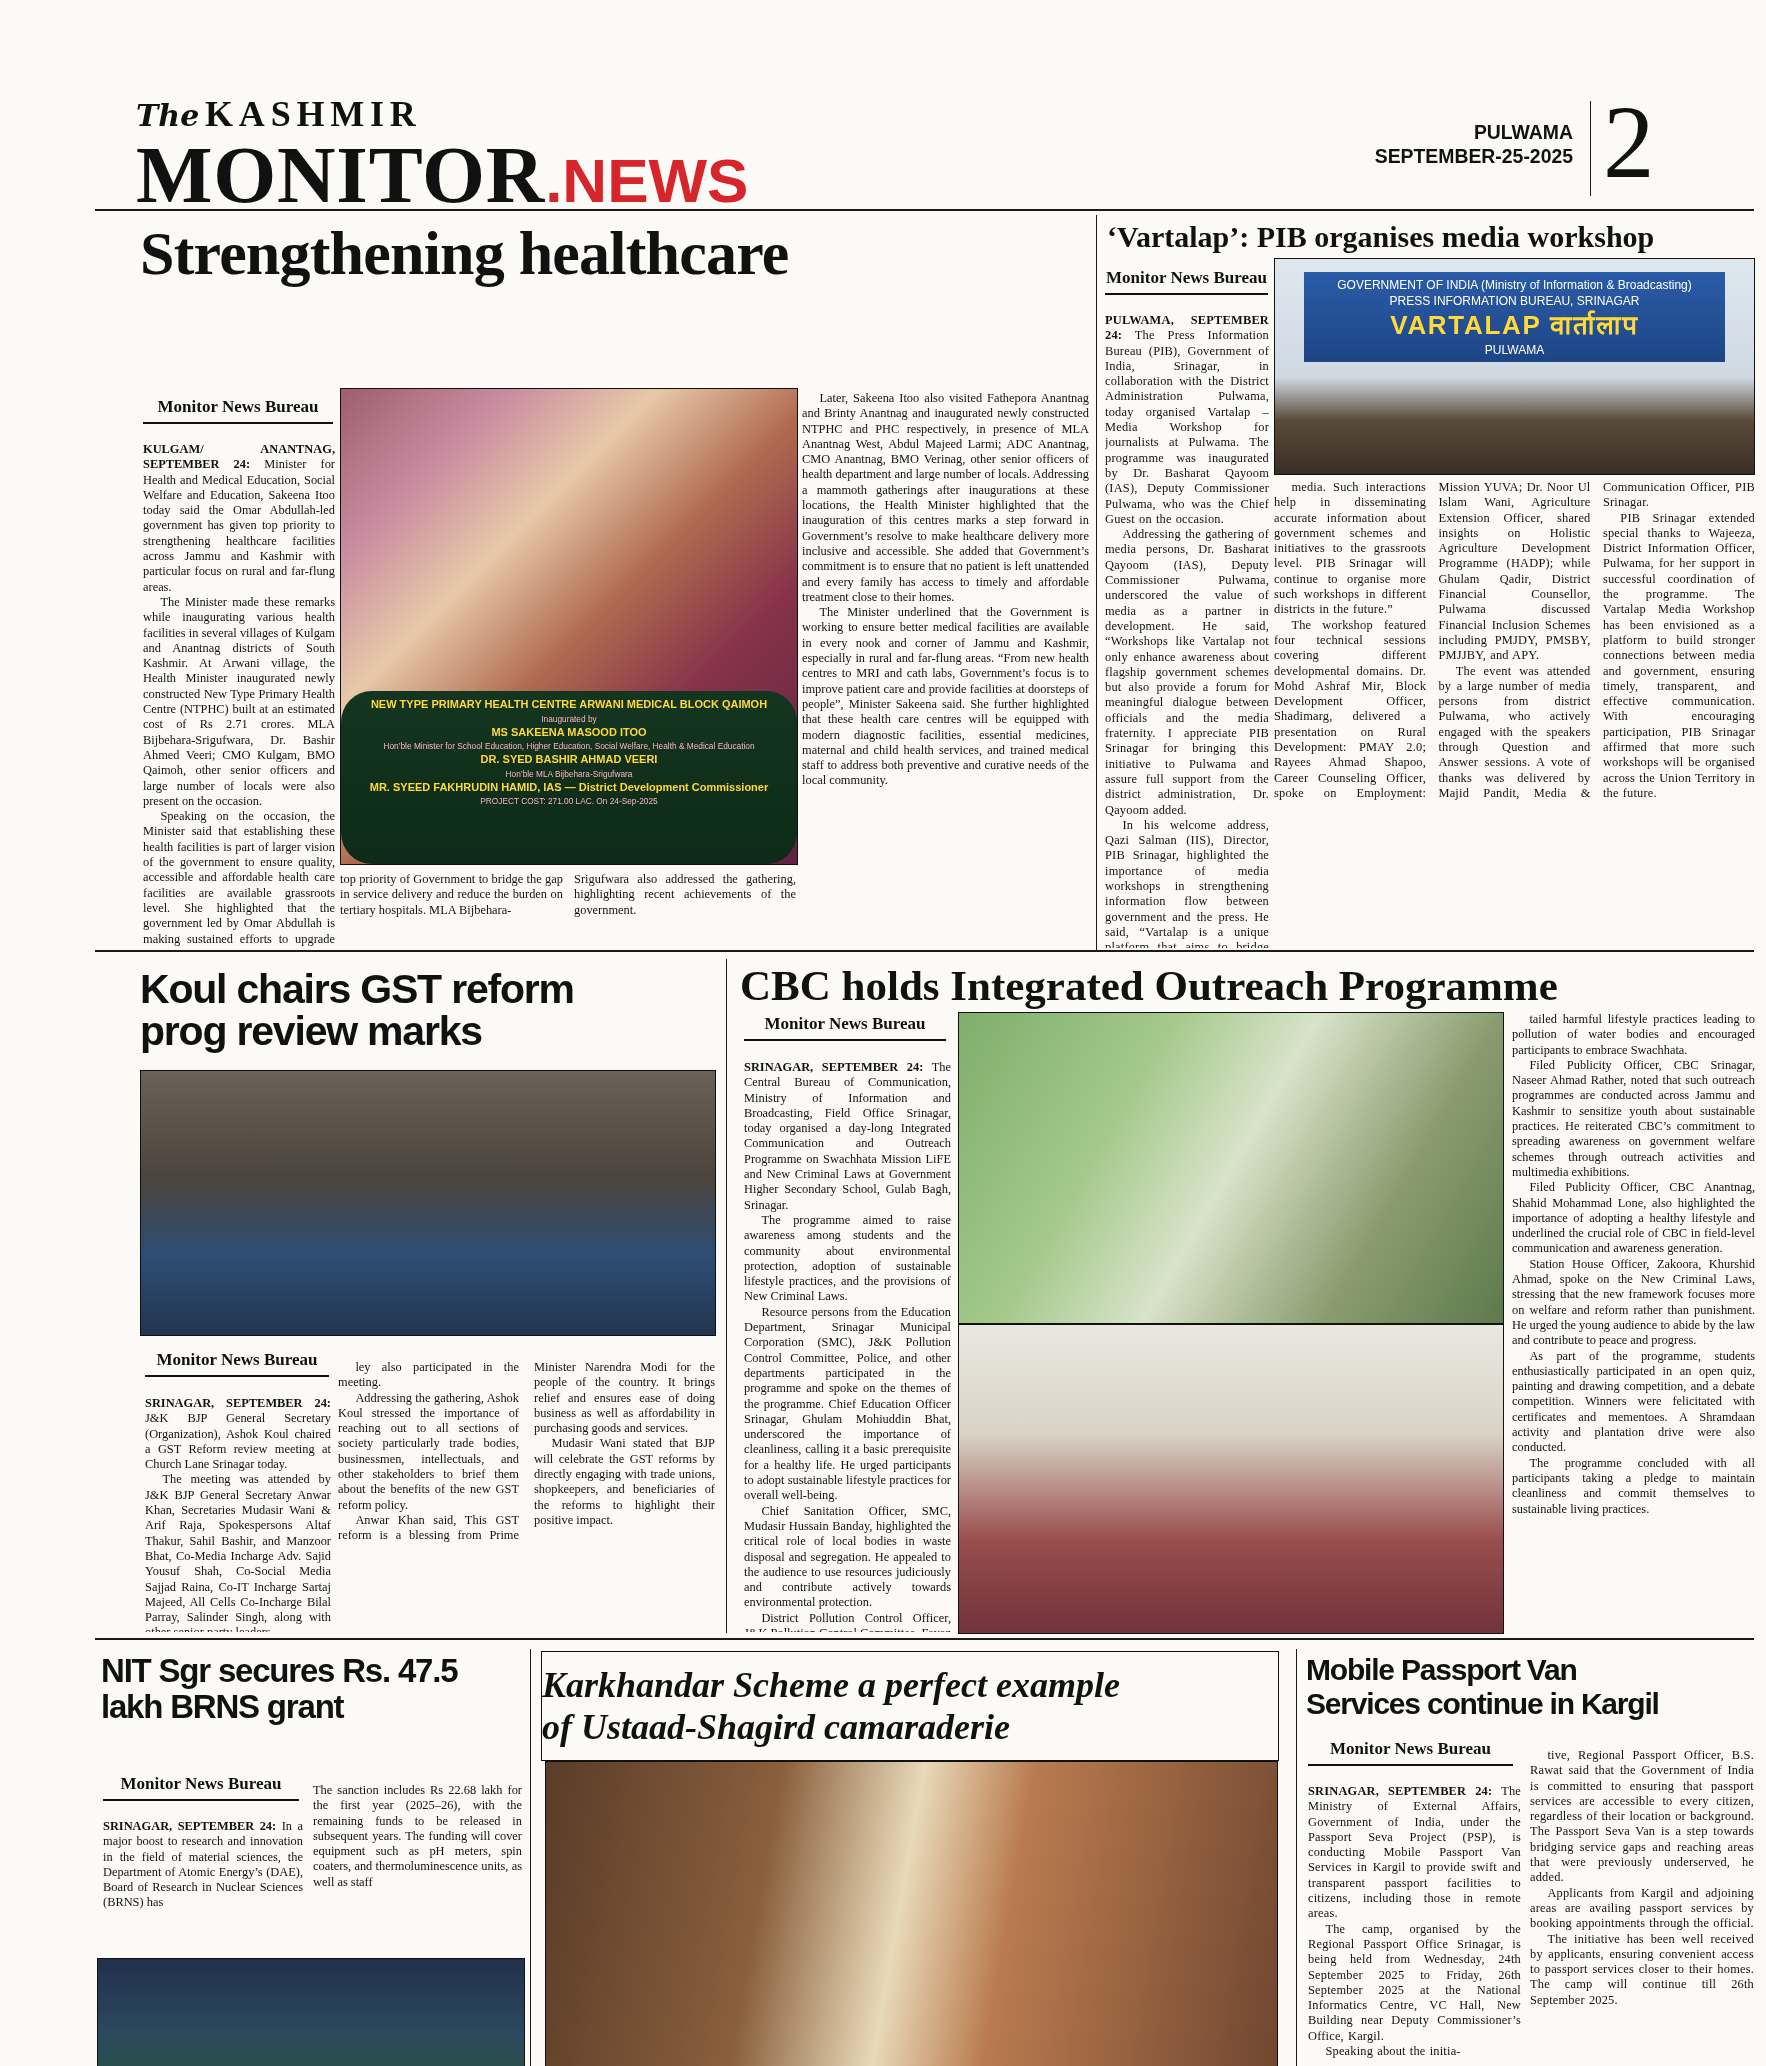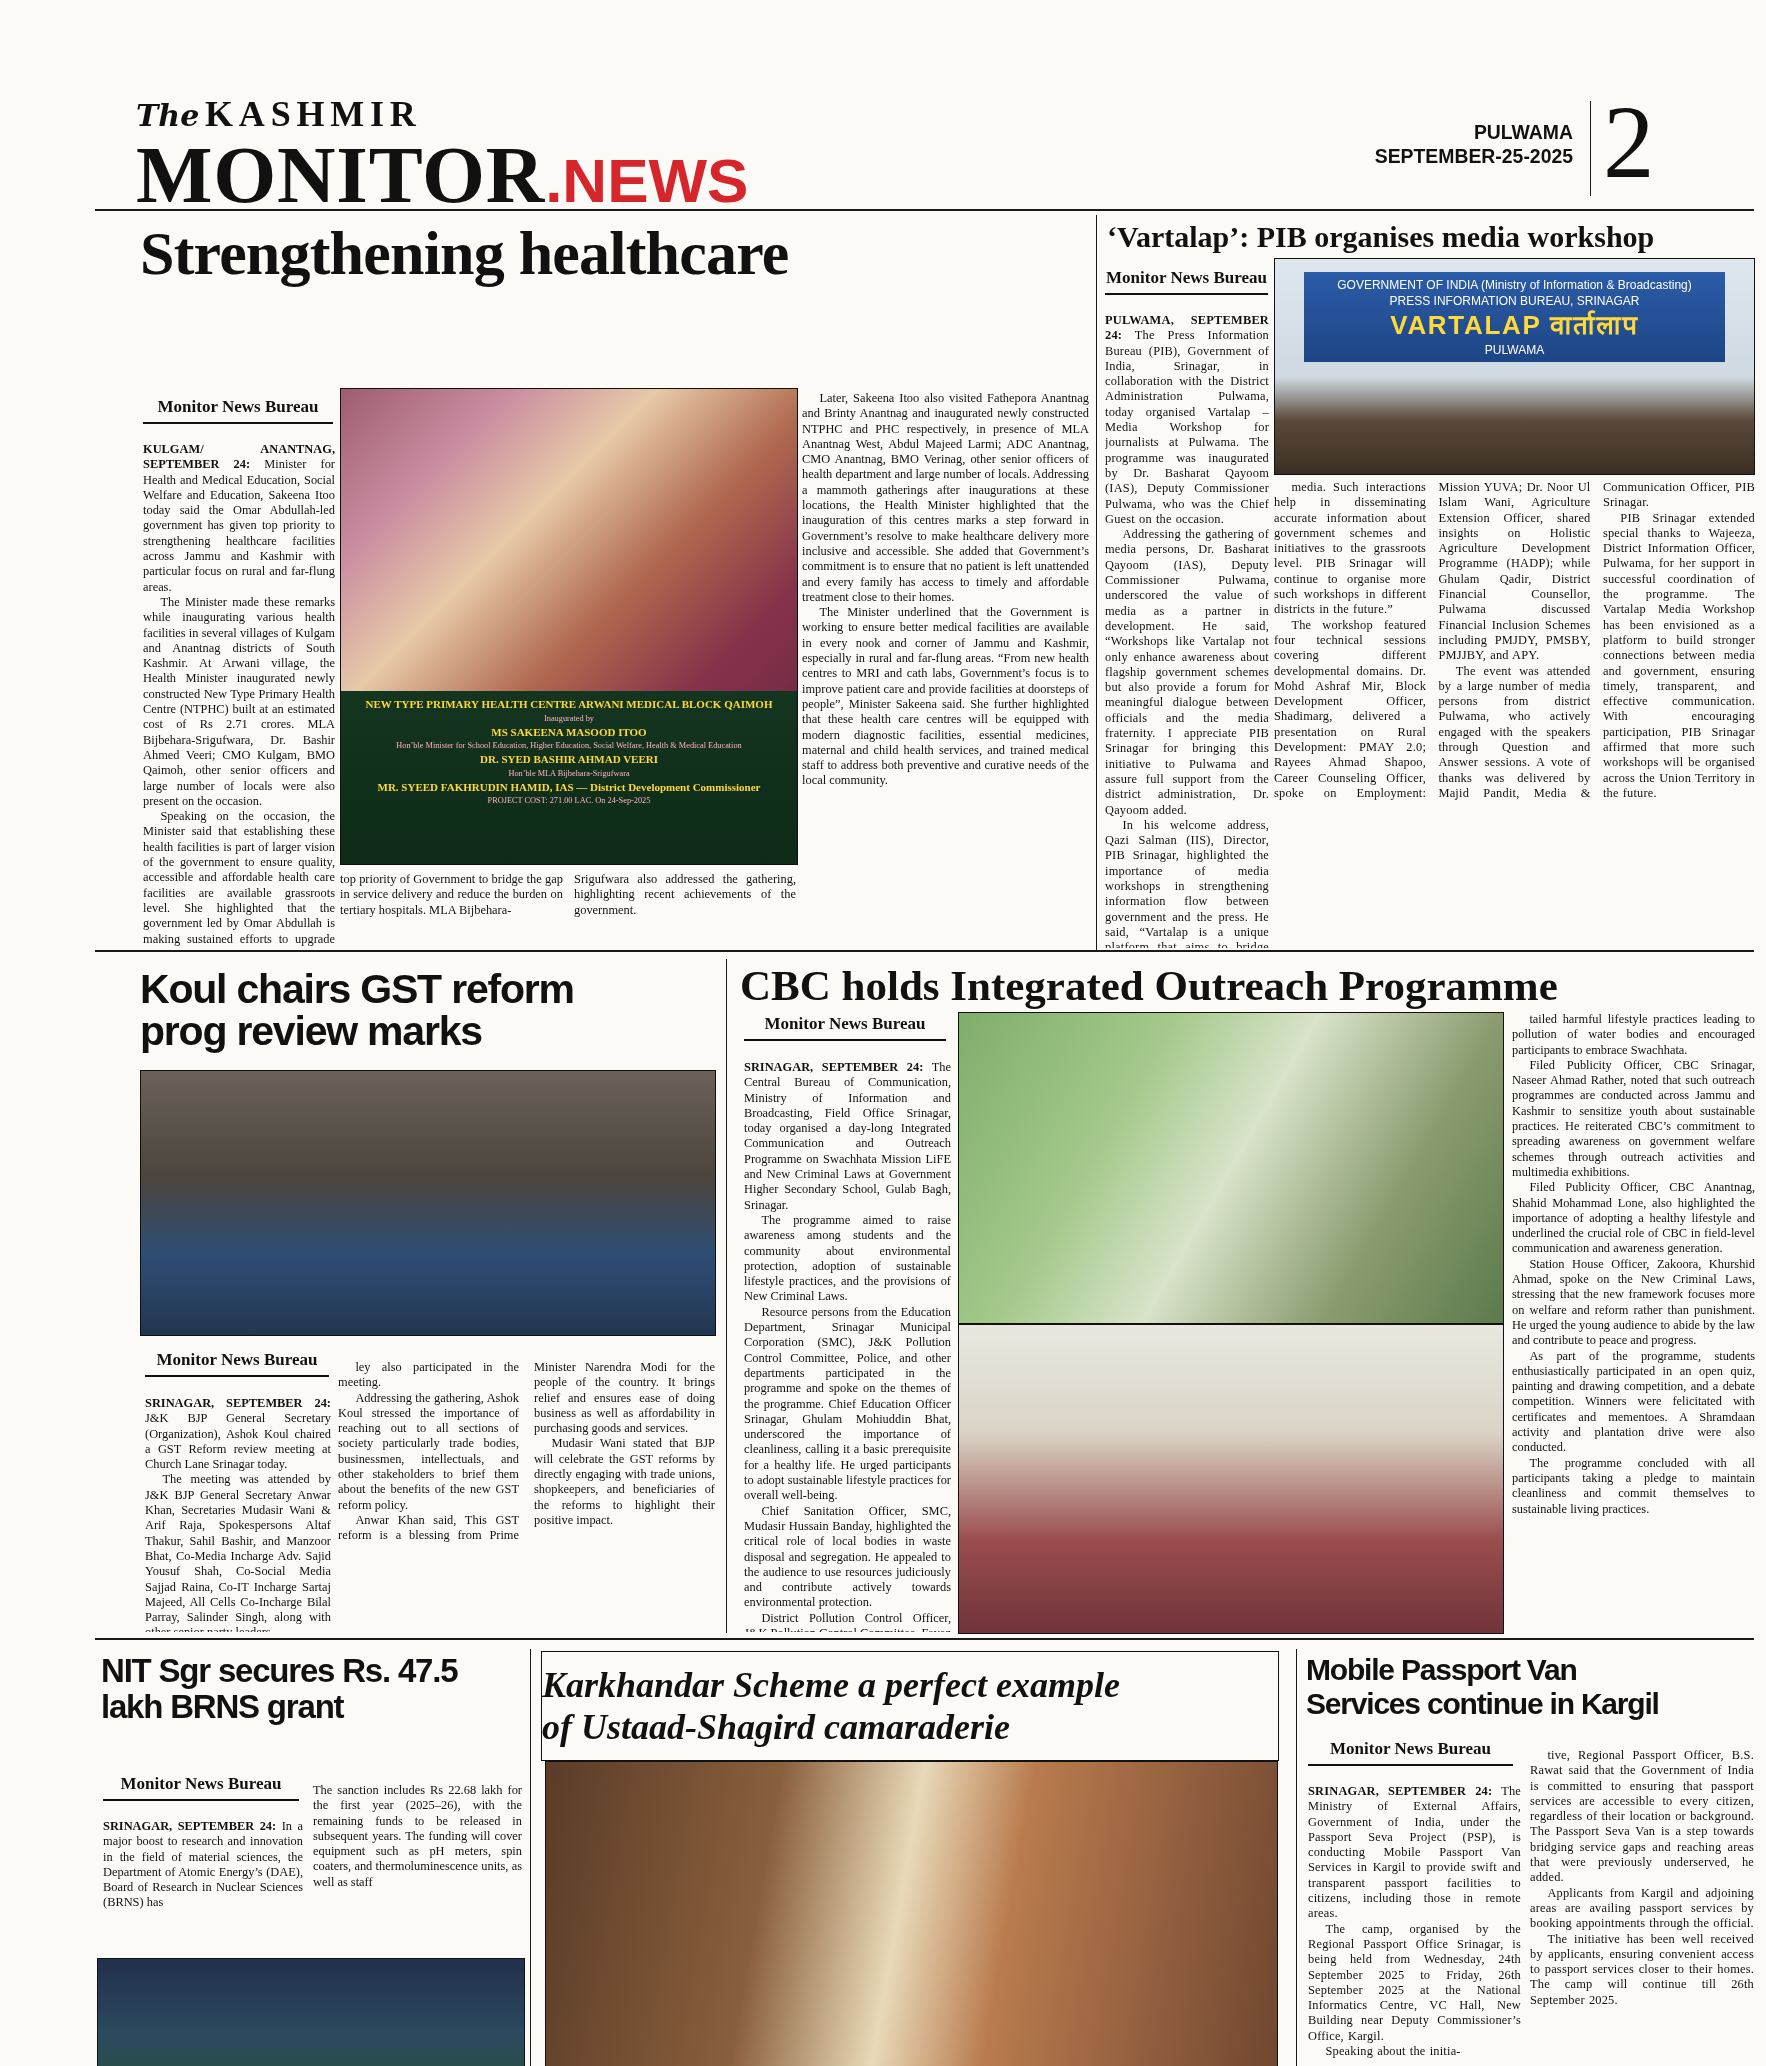--- a/index.html
+++ b/index.html
@@ -36,21 +36,21 @@
   .txt .para{margin:0;text-indent:17.4px;}
   .txt .para.first{text-indent:0;}
   .dateline{font-weight:bold;}
   .cols2{column-count:2;column-gap:15px;}
   .cols3{column-count:3;column-gap:12.4px;}
   .sp{letter-spacing:0.2px;word-spacing:0.8px;}
   
   .photo{overflow:hidden;border:1.2px solid #111;}
   .ph-lead{background:linear-gradient(135deg,#9d5f6e 0%,#c98ba0 18%,#e7c9a8 34%,#b06a4f 52%,#86324a 70%,#5d2340 100%);}
   .sign{position:absolute;left:0;right:0;bottom:0;height:34%;background:linear-gradient(#14351f,#0d2b18);
-        color:#ffd83a;text-align:center;padding:5.8px 8.3px;font-family:Liberation Serif, serif;}
+        color:#ffd83a;text-align:center;padding:5.8px 8.3px;font-family:Liberation Sans, sans-serif;border-radius:31px;}
   .sign .para{margin:1.7px 0;text-indent:0;font-size:11px;font-weight:bold;line-height:1.25;}
   .sign .para:nth-child(even){color:#ffb3c1;font-size:8.3px;font-weight:normal;}
   .ph-vartalap{background:linear-gradient(#dfe7ee 0%,#cfd9e2 55%,#5a4a3a 75%,#3a2e24 100%);}
   .banner{position:absolute;left:6%;right:6%;top:6%;height:40%;background:linear-gradient(#2b5ca8,#1d4585);
           color:#fff;text-align:center;padding-top:4.1px;font-family:"Liberation Sans",sans-serif;}
   .banner .para{margin:1.7px 0;text-indent:0;font-size:12px;line-height:1.2;}
   .banner .para:nth-child(3){font-size:26px;font-weight:bold;color:#ffd83a;letter-spacing:1.7px;}
   .ph-gst{background:linear-gradient(#6a6258 0%,#4c453d 40%,#2e4d75 70%,#22364f 100%);}
   .ph-cbc1{background:linear-gradient(120deg,#7fae6b 0%,#a4c98b 30%,#d8e3c9 50%,#8a9c6f 75%,#5d7a4c 100%);}
   .ph-cbc2{background:linear-gradient(#e9e7df 0%,#d9d4c6 35%,#9a4d4d 70%,#70343b 100%);}

